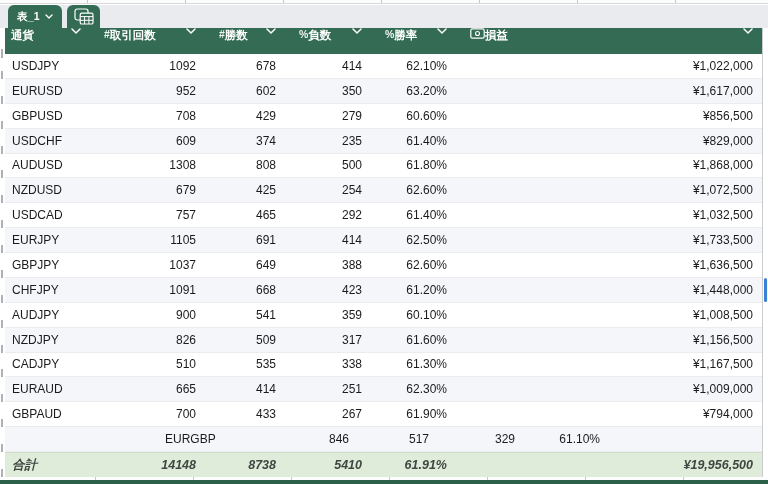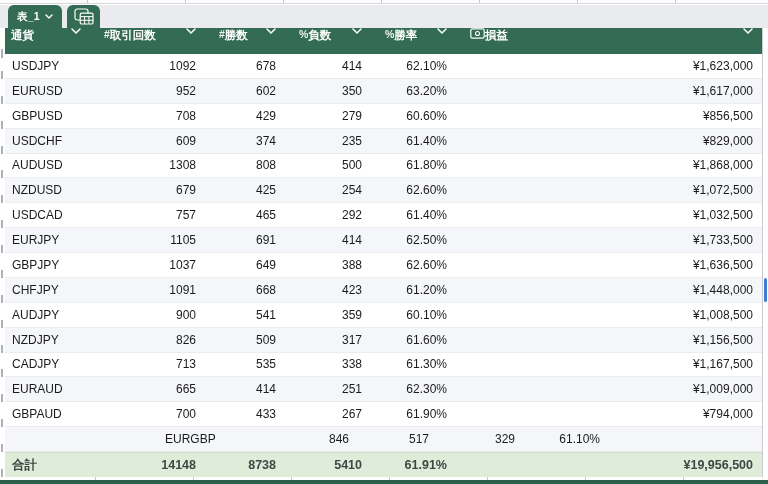--- a/index.html
+++ b/index.html
@@ -38,21 +38,21 @@
   .rows { position:absolute; top:54px; left:5px; width:757px; }
   .tr { display:flex; align-items:center; height:24.88px; background:#ffffff;
     border-bottom:1px solid #ebecee; font-size:12px; color:#1b1b1d;justify-content:center; }
   .tr:nth-child(even) { background:#f4f6f9; }
   .td { white-space:nowrap; overflow:hidden; }
   .td.c1 { padding-left:7px; }
   .num { text-align:right; padding-right:9px; }
 
   .total { position:absolute; top:452px; left:5px; width:757px; height:25px; display:flex;
     align-items:center; background:#dfecda; border-top:1px solid #cfdfca;
-    font-size:12.5px; font-weight:700; color:#3f4742; }
+    font-size:12.5px; font-weight:700; color:#3f4742;font-style:italic; }
 
   .right-sliver { position:absolute; left:762px; top:28px; width:6px; height:452px;
     background:#fff; border-left:1px solid #c9cbce; }
   .scroll-indicator { position:absolute; left:764px; top:278px; width:2.5px; height:24px;
     background:#3d7fd6; border-radius:2px; }
 
   .bottom-strip { position:absolute; top:477px; left:0; width:768px; height:3px; background:#fdfdfd;
     background-image:repeating-linear-gradient(90deg, transparent 0 97px, #c5c7ca 97px 98px);
     background-position:-2px 0; }
   .bottom-bar { position:absolute; top:480px; left:0; width:768px; height:4px; background:#2d6048; }
@@ -132,21 +132,21 @@
     </div>
   </div>
 
   <div class="rows">
     <div class="tr">
       <span class="td c1">USDJPY</span>
       <span class="td c2 num">1092</span>
       <span class="td c3 num">678</span>
       <span class="td c4 num">414</span>
       <span class="td c5 num">62.10%</span>
-      <span class="td c6 num">¥1,623,000</span>
+      <span class="td c6 num">¥1,022,000</span>
     </div>
     <div class="tr">
       <span class="td c1">EURUSD</span>
       <span class="td c2 num">952</span>
       <span class="td c3 num">602</span>
       <span class="td c4 num">350</span>
       <span class="td c5 num">63.20%</span>
       <span class="td c6 num">¥1,617,000</span>
     </div>
     <div class="tr">
@@ -224,21 +224,21 @@
     <div class="tr">
       <span class="td c1">NZDJPY</span>
       <span class="td c2 num">826</span>
       <span class="td c3 num">509</span>
       <span class="td c4 num">317</span>
       <span class="td c5 num">61.60%</span>
       <span class="td c6 num">¥1,156,500</span>
     </div>
     <div class="tr">
       <span class="td c1">CADJPY</span>
-      <span class="td c2 num">713</span>
+      <span class="td c2 num">510</span>
       <span class="td c3 num">535</span>
       <span class="td c4 num">338</span>
       <span class="td c5 num">61.30%</span>
       <span class="td c6 num">¥1,167,500</span>
     </div>
     <div class="tr">
       <span class="td c1">EURAUD</span>
       <span class="td c2 num">665</span>
       <span class="td c3 num">414</span>
       <span class="td c4 num">251</span>

